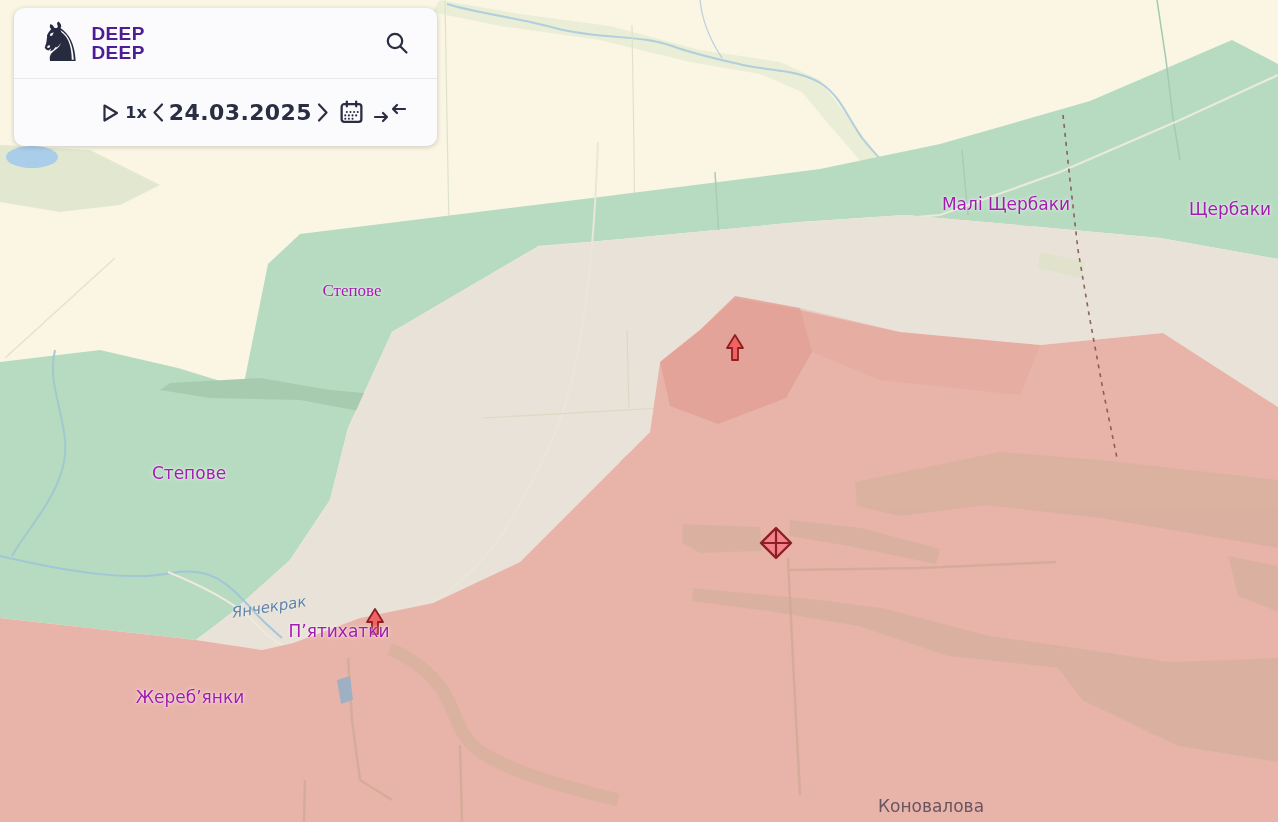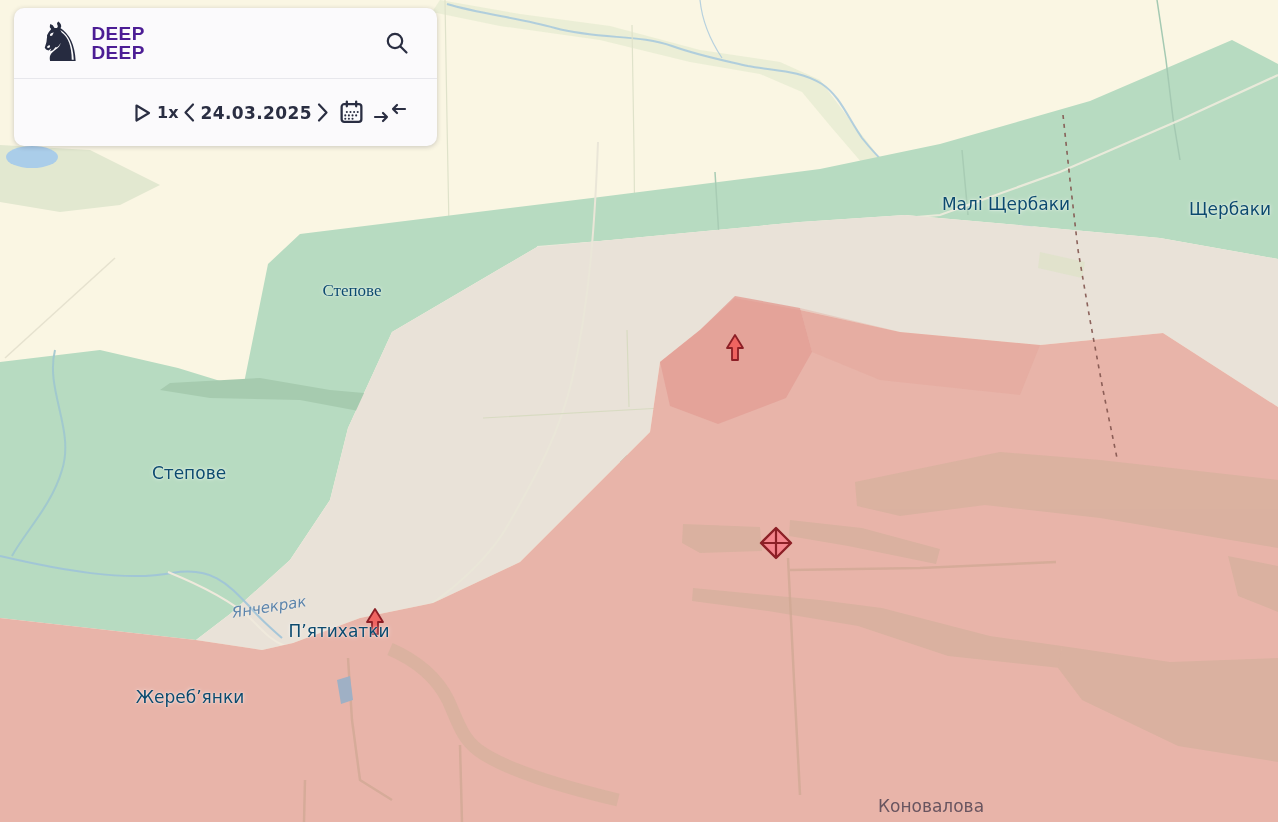--- a/index.html
+++ b/index.html
@@ -3,41 +3,41 @@
 <meta charset="utf-8">
 <style>
   html,body{margin:0;padding:0;}
   body{width:1278px;height:822px;overflow:hidden;position:relative;
        font-family:"DejaVu Sans",sans-serif;background:#faf6e3;}
 
   
   #map{position:absolute;inset:0;}
   #map svg{display:block;}
   .map-label{position:absolute;transform:translate(-50%,-50%);white-space:nowrap;pointer-events:none;}
-  .map-label.town{font-size:17px;color:#0c4a6e;
+  .map-label.town{font-size:17px;color:#a21caf;
      text-shadow:0 0 2px rgba(255,255,255,.85),0 0 5px rgba(255,255,255,.55);}
   .map-label.river{font-size:15px;font-style:italic;color:#5c84ab;
      transform:translate(-50%,-50%) rotate(-9deg);text-shadow:0 0 2px rgba(255,255,255,.7);}
   .map-label.street{font-size:17px;color:#63505c;opacity:.95;}
 
   
   .panel{position:absolute;left:14px;top:8px;width:423px;background:#fbfafc;
          border-radius:10px;box-shadow:0 1px 5px rgba(30,30,50,.22);}
   .panel-row{display:flex;align-items:center;}
   .panel-top{height:70px;padding:0 22px 0 22px;justify-content:space-between;}
   .brand{display:flex;align-items:center;gap:7px;cursor:pointer;background:none;border:none;padding:0;}
   .knight{font-size:54px;line-height:.85;color:#262b40;}
   .brand-text{display:flex;flex-direction:column;font-weight:700;font-size:19px;
               letter-spacing:.4px;color:#4c1d95;line-height:1.02;text-align:right;}
   .icon-btn{background:none;border:none;padding:4px;cursor:pointer;display:flex;
             align-items:center;justify-content:center;color:#2a2e42;}
   .divider{border-top:1px solid #e7e7ec;}
   .panel-bottom{height:67px;padding:0 26px;justify-content:flex-end;}
   .speed{font-size:16px;font-weight:700;color:#2a2e42;cursor:pointer;}
-  .date{font-size:17px;font-weight:600;letter-spacing:.4px;color:#2a2e42;cursor:pointer;}
+  .date{font-size:22px;font-weight:600;letter-spacing:.4px;color:#2a2e42;cursor:pointer;}
   .ico{stroke:#2a2e42;stroke-width:2.2;fill:none;stroke-linecap:round;stroke-linejoin:round;}
 </style>
 </head>
 <body>
 
 <div id="map">
 <svg viewBox="0 0 1278 822" width="1278" height="822" xmlns="http://www.w3.org/2000/svg">
   <defs>
     <g id="icon-assault-arrow">
       <path d="M-3,13 L-3,1 L-8,1 L0,-12 L8,1 L3,1 L3,13 Z" fill="#ef6461" stroke="#8c1f26" stroke-width="1.8" stroke-linejoin="round"></path>

